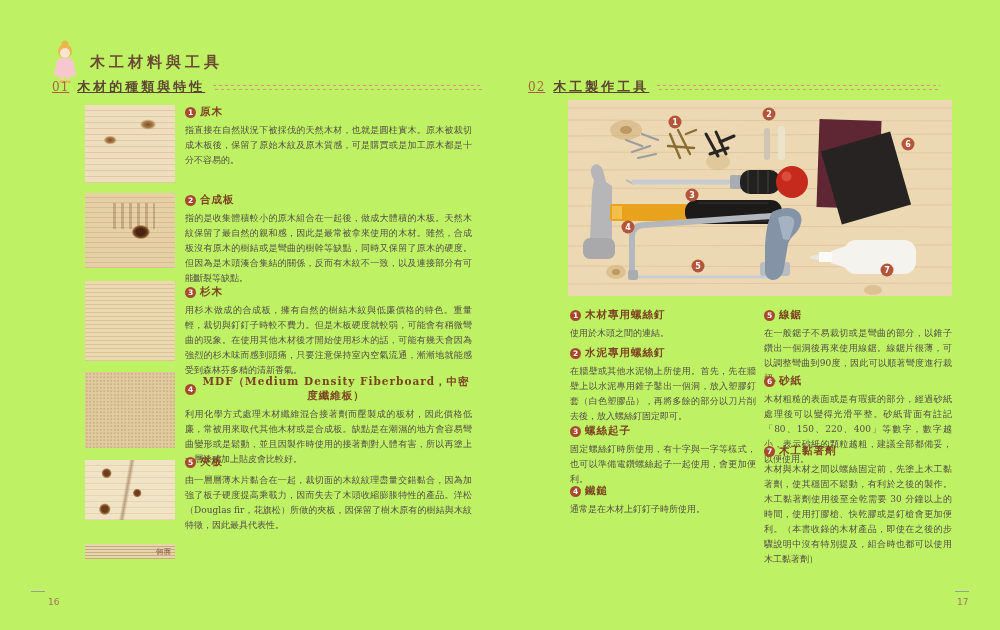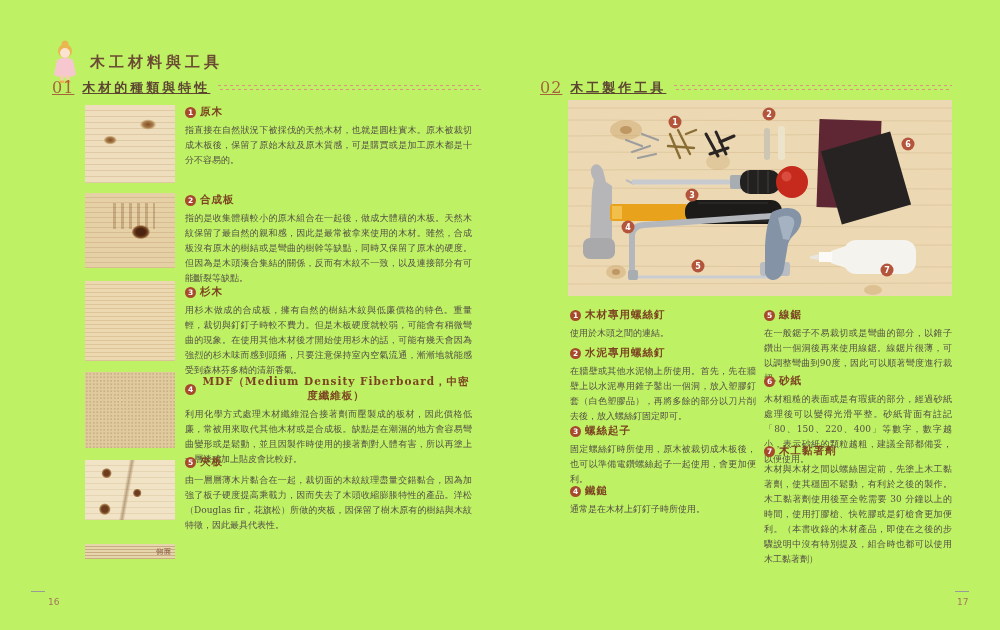--- a/index.html
+++ b/index.html
@@ -3,22 +3,22 @@
 <meta charset="utf-8">
 <style>
   html,body{margin:0;padding:0;background:#ffffff;}
   .spread{position:relative;width:1000px;height:630px;background:#bef264;overflow:hidden;
           font-family:"DejaVu Serif","Liberation Serif",serif;color:#554e46;}
   
   .brand{position:absolute;left:50px;top:40px;display:flex;align-items:center;gap:10px;}
   .brand-title{font-size:15px;font-weight:bold;color:#6b4b33;letter-spacing:4px;}
   .section-row{position:absolute;display:flex;align-items:center;gap:8px;}
   #sec-left{left:52px;top:78px;width:430px;}
-  #sec-right{left:540px;top:78px;width:412px;}
-  .sec-num{font-size:16px;color:#a5643c;letter-spacing:1px;font-family:"DejaVu Serif",serif;text-decoration:underline;}
+  #sec-right{left:528px;top:78px;width:412px;}
+  .sec-num{font-size:12px;color:#a5643c;letter-spacing:1px;font-family:"DejaVu Serif",serif;text-decoration:underline;}
   .sec-title{font-size:13px;font-weight:bold;color:#5d4632;letter-spacing:3px;white-space:nowrap;text-decoration:underline;}
   .dotted{flex:1;height:5px;
     background-image:
       repeating-linear-gradient(90deg,#dc9383 0 3px,transparent 3px 6px),
       repeating-linear-gradient(90deg,#dc9383 0 3px,transparent 3px 6px);
     background-size:100% 1px,100% 1px;background-position:0 0,2px 4px;background-repeat:no-repeat;}
   
   .ph{position:absolute;left:85px;width:90px;}
   #ph1{top:105px;height:78px;background-color:#eedebd;background-image:
     radial-gradient(ellipse 9px 6px at 28% 45%,#7d4e28 0%,#a97c47 45%,rgba(200,160,100,0) 75%),
@@ -283,21 +283,21 @@
         <span class="numball">2</span>
         <span class="item-title">水泥專用螺絲釘</span>
       </div>
       <p class="item-body">在牆壁或其他水泥物上所使用。首先，先在牆壁上以水泥專用錐子鑿出一個洞，放入塑膠釘套（白色塑膠品），再將多餘的部分以刀片削去後，放入螺絲釘固定即可。</p>
     </div>
     <div class="item" id="ti2">
       <div class="item-head">
         <span class="numball">3</span>
         <span class="item-title">螺絲起子</span>
       </div>
-      <p class="item-body">固定螺絲釘時所使用，原木被裁切成木板後，也可以準備電鑽螺絲起子一起使用，會更加便利。</p>
+      <p class="item-body">固定螺絲釘時所使用，有十字與一字等樣式，也可以準備電鑽螺絲起子一起使用，會更加便利。</p>
     </div>
     <div class="item" id="ti3">
       <div class="item-head">
         <span class="numball">4</span>
         <span class="item-title">鐵鎚</span>
       </div>
       <p class="item-body">通常是在木材上釘釘子時所使用。</p>
     </div>
   </div>
 

